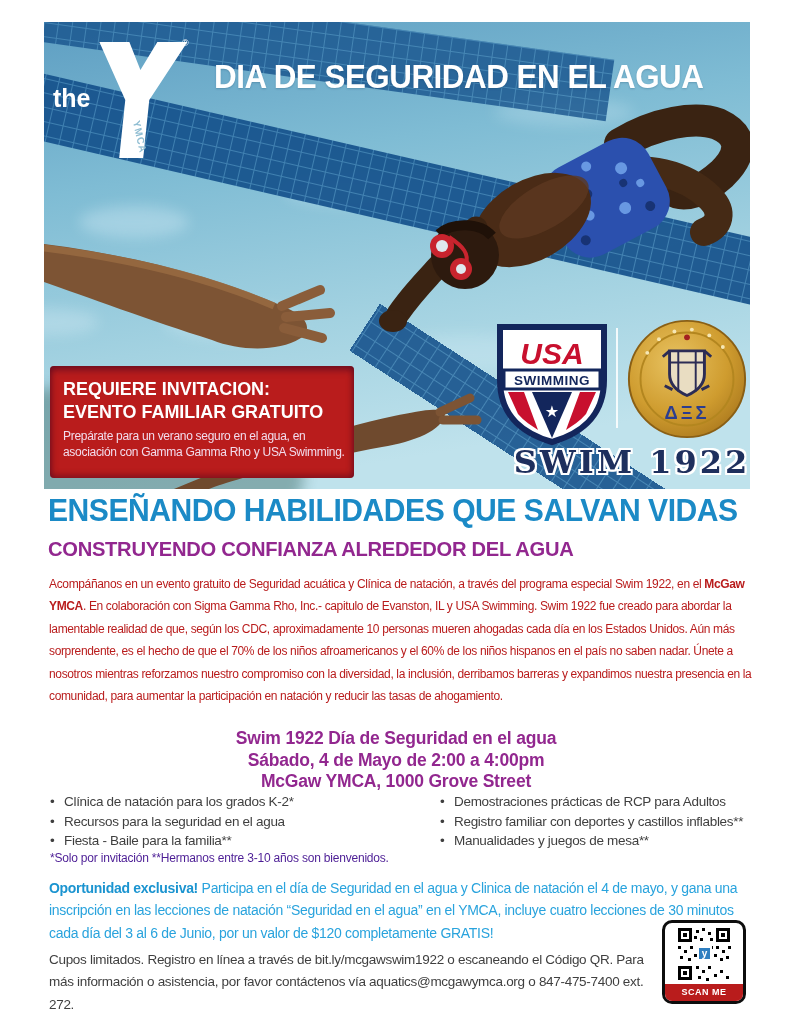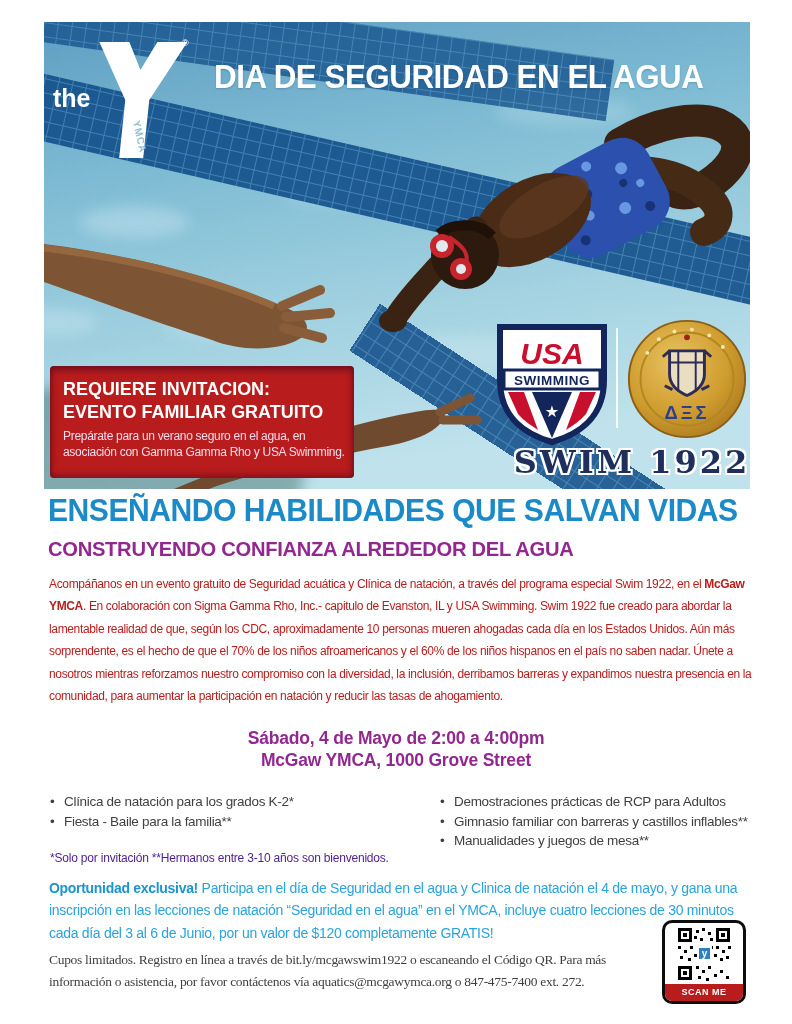--- a/index.html
+++ b/index.html
@@ -29,21 +29,21 @@
   .intro b{font-weight:bold;}
   .event{position:absolute;left:0;top:728px;width:792px;text-align:center;color:#92278f;font-weight:bold;font-size:17.5px;line-height:21.5px;letter-spacing:-.2px;}
   .col{position:absolute;top:792px;margin:0;padding:0;list-style:none;}
   .col.left{left:50px;width:360px;}
   .col.right{left:420px;width:345px;margin-left:20px;}
   .col li{font-size:13.5px;line-height:19.5px;color:#3f3f3f;letter-spacing:-.3px;white-space:nowrap;}
   .col li .dot{display:inline-block;width:14px;color:#3f3f3f;}
   .footnote{position:absolute;left:50px;top:851px;color:#4c1d95;font-size:12px;letter-spacing:-.2px;}
   .offer{position:absolute;left:49px;top:877px;width:708px;color:#29a3dd;font-size:14px;line-height:22.3px;letter-spacing:-.3px;}
   .offer b{font-weight:bold;color:#1b94d0;}
-  .contact{position:absolute;left:49px;top:949px;width:612px;color:#3f3f3f;font-size:13.5px;line-height:22.4px;letter-spacing:-.3px;font-family:Liberation Serif, serif;}
+  .contact{position:absolute;left:49px;top:949px;width:612px;color:#3f3f3f;font-size:13.5px;line-height:22.4px;letter-spacing:-.3px;}
 
   
   .qr{position:absolute;left:662px;top:920px;width:78px;border:3px solid #0d0d0d;border-radius:10px;background:#fff;overflow:hidden;}
   .qr svg{display:block;margin:3px auto 2px auto;}
   .qr-label{background:#b91c1c;color:#fff;text-align:center;font-size:9px;font-weight:bold;letter-spacing:.5px;padding:3px 0 4px 0;}
 </style>
 </head>
 <body>
 
 <div class="page">
@@ -207,31 +207,33 @@
 
     <div class="swim1922">SWIM 1922</div>
   </div>
 
   <div class="headline">ENSEÑANDO HABILIDADES QUE SALVAN VIDAS</div>
   <div class="subheadline">CONSTRUYENDO CONFIANZA ALREDEDOR DEL AGUA</div>
 
   <div class="intro"><span>Acompáñanos en un evento gratuito de Seguridad acuática y Clínica de natación, a través del programa especial Swim 1922, en el </span><b>McGaw YMCA</b><span>. En colaboración con Sigma Gamma Rho, Inc.- capitulo de Evanston, IL y USA Swimming. Swim 1922 fue creado para abordar la lamentable realidad de que, según los CDC, aproximadamente 10 personas mueren ahogadas cada día en los Estados Unidos. Aún más sorprendente, es el hecho de que el 70% de los niños afroamericanos y el 60% de los niños hispanos en el país no saben nadar. Únete a nosotros mientras reforzamos nuestro compromiso con la diversidad, la inclusión, derribamos barreras y expandimos nuestra presencia en la comunidad, para aumentar la participación en natación y reducir las tasas de ahogamiento.</span></div>
 
   <div class="event">
+    <div>Swim 1922 Día de Seguridad en el agua</div>
     <div>Sábado, 4 de Mayo de 2:00 a 4:00pm</div>
     <div>McGaw YMCA, 1000 Grove Street</div>
   </div>
 
   <ul class="col left">
     <li><span class="dot">•</span><span>Clínica de natación para los grados K-2*</span></li>
+    <li><span class="dot">•</span><span>Recursos para la seguridad en el agua</span></li>
     <li><span class="dot">•</span><span>Fiesta - Baile para la familia**</span></li>
   </ul>
   <ul class="col right">
     <li><span class="dot">•</span><span>Demostraciones prácticas de RCP para Adultos</span></li>
-    <li><span class="dot">•</span><span>Gimnasio familiar con barreras y castillos inflables**</span></li>
+    <li><span class="dot">•</span><span>Registro familiar con deportes y castillos inflables**</span></li>
     <li><span class="dot">•</span><span>Manualidades y juegos de mesa**</span></li>
   </ul>
 
   <div class="footnote">*Solo por invitación **Hermanos entre 3-10 años son bienvenidos.</div>
 
   <div class="offer"><b>Oportunidad exclusiva!</b><span> Participa en el día de Seguridad en el agua y Clinica de natación el 4 de mayo, y gana una inscripción en las lecciones de natación “Seguridad en el agua” en el YMCA, incluye cuatro lecciones de 30 minutos cada día del 3 al 6 de Junio, por un valor de $120 completamente GRATIS!</span></div>
 
   <div class="contact">Cupos limitados. Registro en línea a través de bit.ly/mcgawswim1922 o escaneando el Código QR. Para más información o asistencia, por favor contáctenos vía aquatics@mcgawymca.org o 847-475-7400 ext. 272.</div>
 
   <div class="qr">

